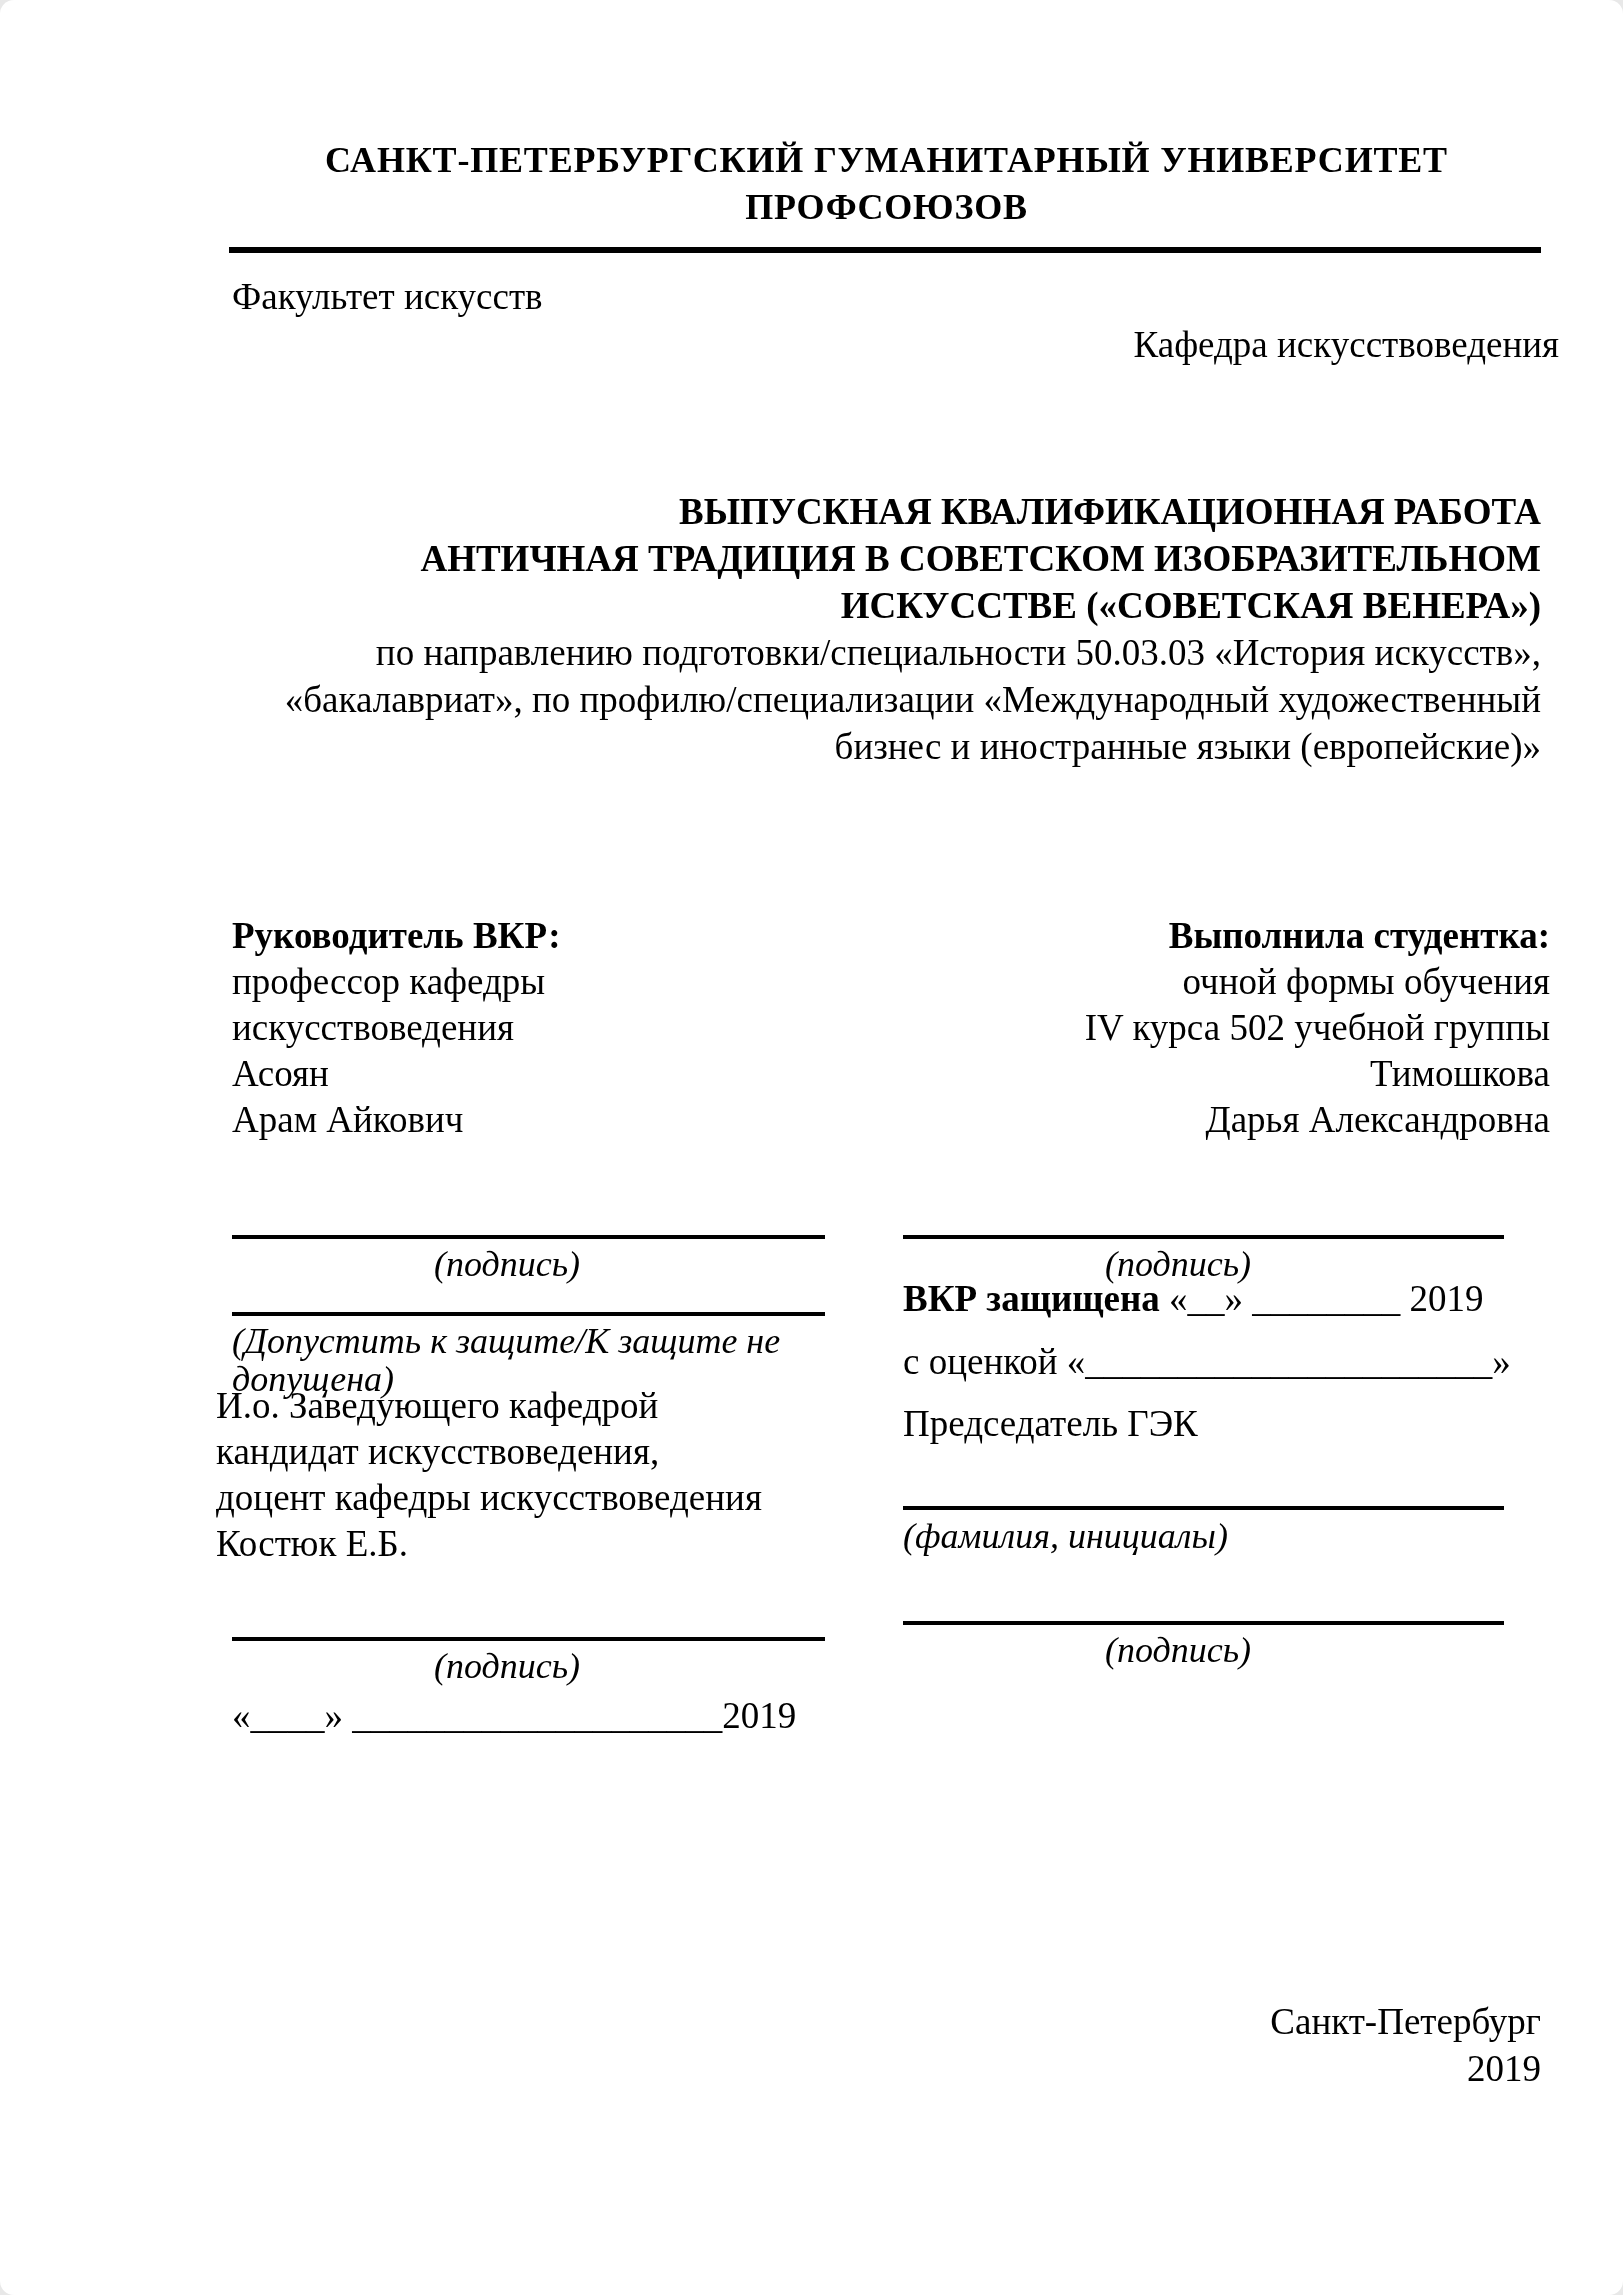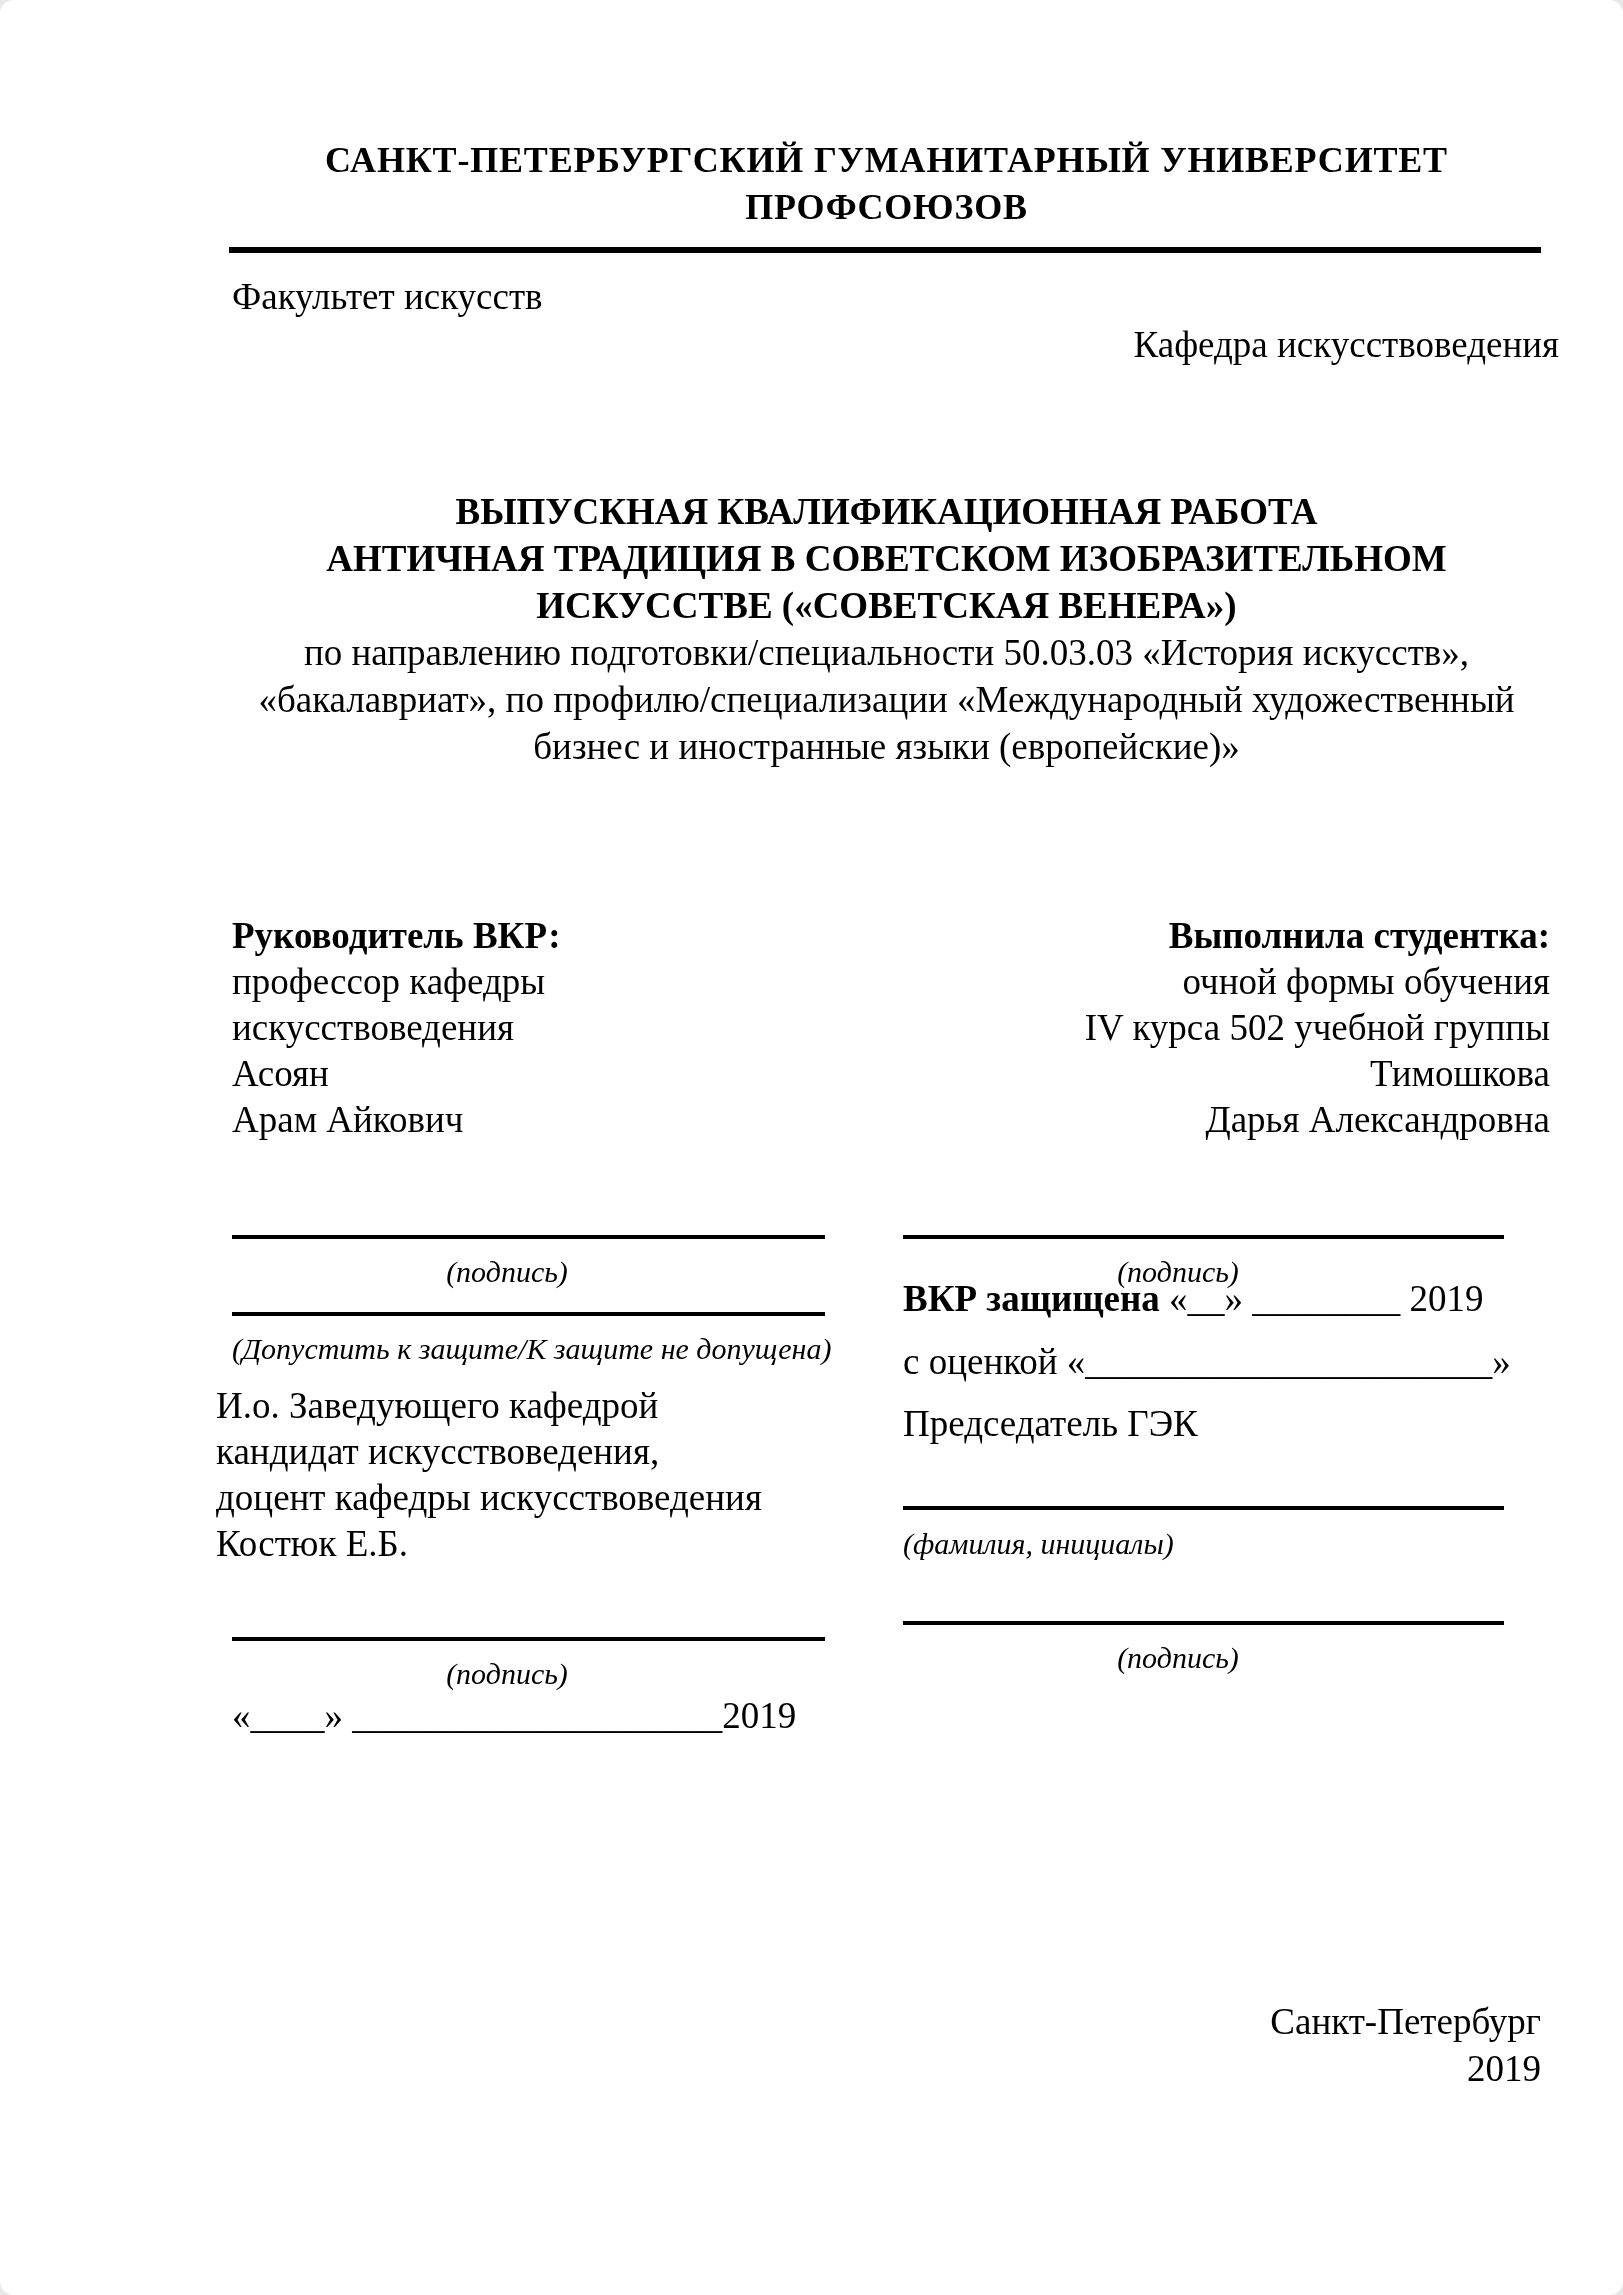--- a/index.html
+++ b/index.html
@@ -21,35 +21,35 @@
     left:232px; top:137px; width:1309px;
     text-align:center; font-weight:bold; font-size:36px; line-height:47px;
     letter-spacing:0.8px;
   }
   .header-rule{
     left:229px; top:247px; width:1312px; height:6.3px; background:#000;
   }
   .faculty-line{ left:232px; top:275px; width:1309px; text-align:left; line-height:43px; }
   .department-line{ left:232px; top:323px; width:1327px; text-align:right; line-height:43px; }
 
-  .title-block{ left:232px; top:488px; width:1309px; text-align:center; line-height:47px; }
+  .title-block{ left:232px; top:488px; width:1309px; text-align:right; line-height:47px; }
   .bold{ font-weight:bold; }
 
   .supervisor-block{ left:232px; top:913px; width:612px; line-height:46px; }
   .student-block{ left:828px; top:913px; width:722px; line-height:46px; text-align:right; }
 
   .sig-rule{ height:3.9px; background:#000; }
   .rule-l1{ left:232px; top:1235px; width:593px; }
   .rule-l2{ left:232px; top:1312px; width:593px; }
   .rule-l3{ left:232px; top:1637px; width:593px; }
   .rule-r1{ left:903px; top:1235px; width:601px; }
   .rule-r2{ left:903px; top:1506px; width:601px; }
   .rule-r3{ left:903px; top:1621px; width:601px; }
 
-  .small-italic{ font-style:italic; font-size:30px; line-height:38px;margin-top:8px; }
+  .small-italic{ font-style:italic; font-size:36px; line-height:38px; }
   .lbl-podpis-l1{ left:232px; top:1245px; width:550px; text-align:center; }
   .lbl-dopustit{ left:232px; top:1322px; width:675px; }
   .lbl-podpis-l3{ left:232px; top:1647px; width:550px; text-align:center; }
   .lbl-podpis-r1{ left:903px; top:1245px; width:550px; text-align:center; }
   .lbl-familia{ left:903px; top:1517px; width:550px; }
   .lbl-podpis-r3{ left:903px; top:1631px; width:550px; text-align:center; }
 
   .head-block{ left:216px; top:1383px; width:659px; line-height:46px; }
   .date-left{ left:232px; top:1694px; width:746px; white-space:nowrap; }
 

